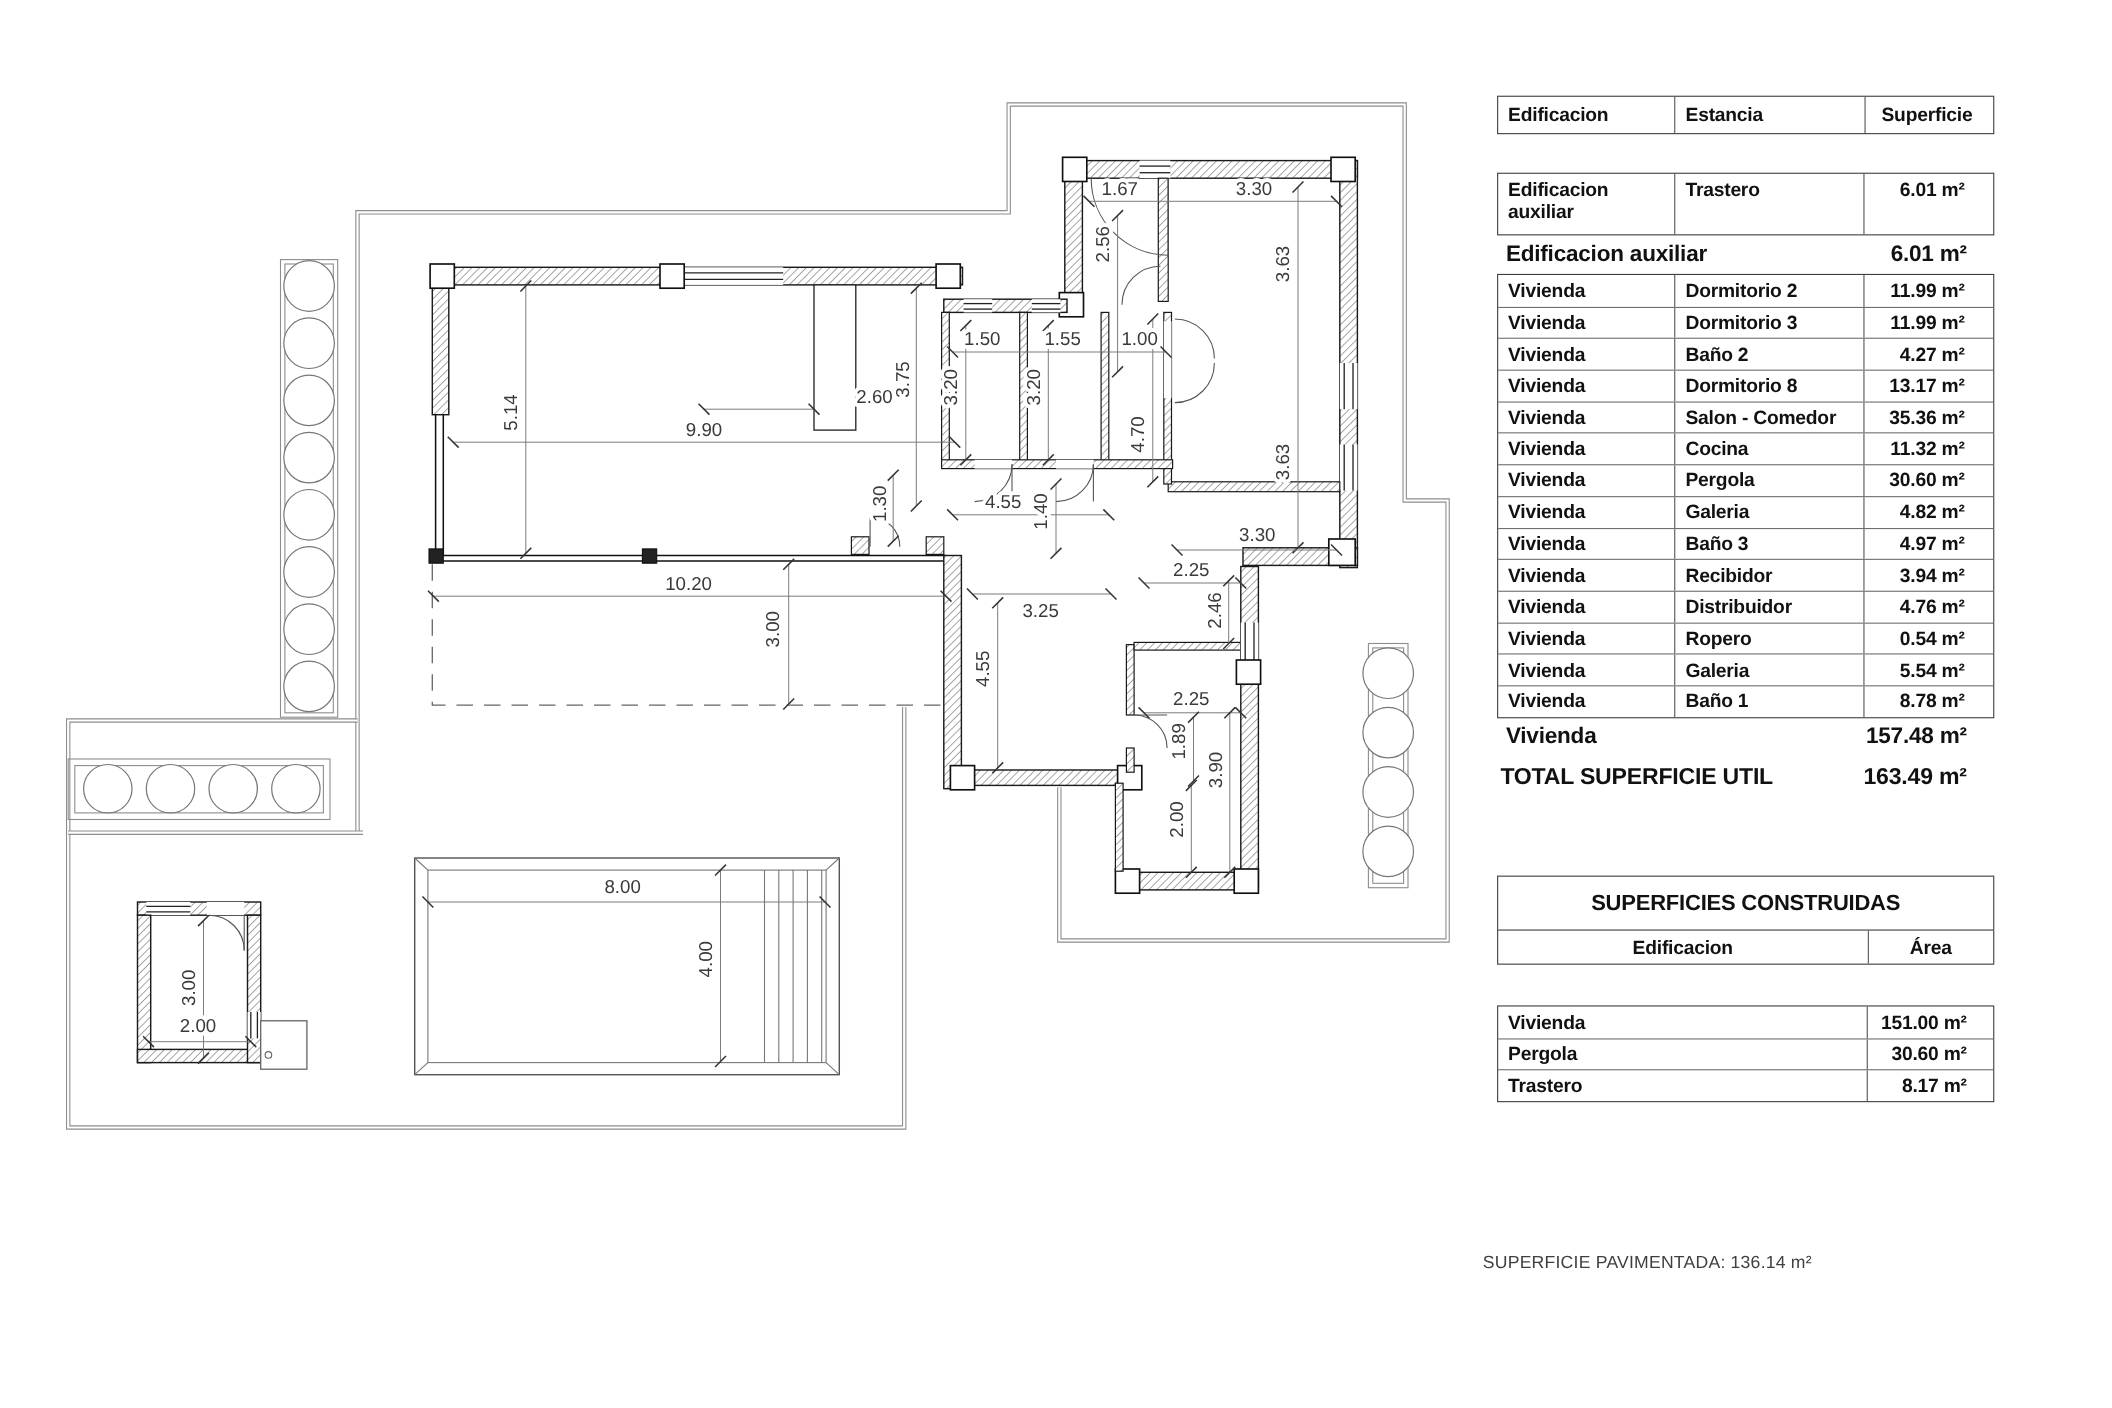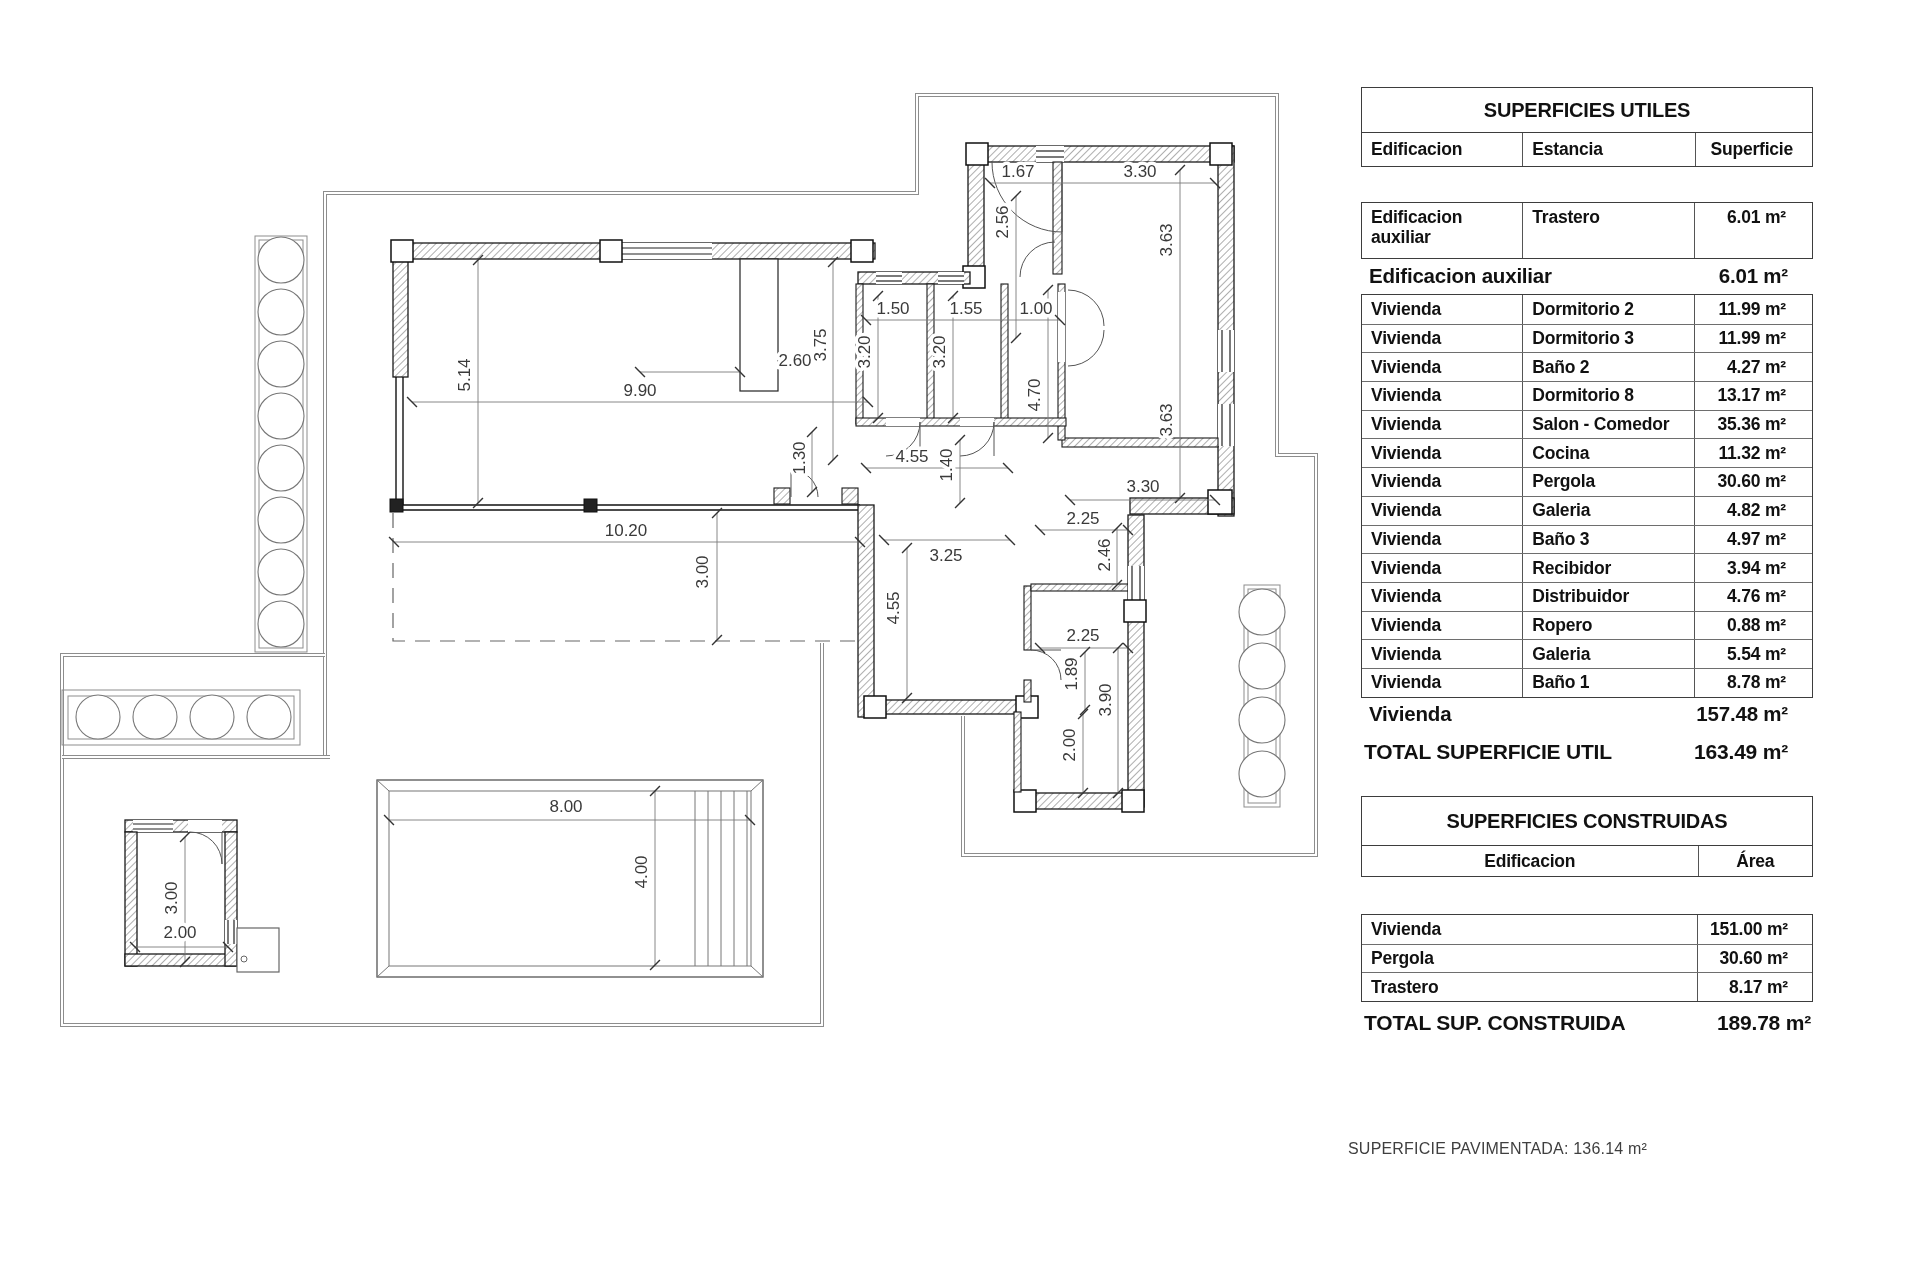--- a/index.html
+++ b/index.html
@@ -369,21 +369,20 @@
       <text class="dimlbl" text-anchor="middle" transform="translate(1075,745) rotate(-90)">2.00</text>
       <text class="dimlbl" text-anchor="middle" transform="translate(566,812) rotate(0)">8.00</text>
       <text class="dimlbl" text-anchor="middle" transform="translate(647,872) rotate(-90)">4.00</text>
       <text class="dimlbl" text-anchor="middle" transform="translate(177,898) rotate(-90)">3.00</text>
       <text class="dimlbl" text-anchor="middle" transform="translate(180,938) rotate(0)">2.00</text>
     </g>
 </svg>
 
 <section class="tbl" id="t-utiles">
   <div class="box">
-    <div class="ttl">SUPERFICIES UTILES</div>
     <div class="hrow">
       <span class="c1">Edificacion</span>
       <span class="c2">Estancia</span>
       <span class="c3 c3h">Superficie</span>
     </div>
   </div>
 
   <div class="box detail">
     <div class="drow">
       <span class="c1">Edificacion auxiliar</span>
@@ -449,21 +448,21 @@
         <span class="c3">3.94 m²</span>
       </div>
       <div class="trow">
         <span class="c1">Vivienda</span>
         <span class="c2">Distribuidor</span>
         <span class="c3">4.76 m²</span>
       </div>
       <div class="trow">
         <span class="c1">Vivienda</span>
         <span class="c2">Ropero</span>
-        <span class="c3">0.88 m²</span>
+        <span class="c3">0.54 m²</span>
       </div>
       <div class="trow">
         <span class="c1">Vivienda</span>
         <span class="c2">Galeria</span>
         <span class="c3">5.54 m²</span>
       </div>
       <div class="trow">
         <span class="c1">Vivienda</span>
         <span class="c2">Baño 1</span>
         <span class="c3">8.78 m²</span>
@@ -498,19 +497,15 @@
       <div class="crow">
         <span class="d1">Pergola</span>
         <span class="d2">30.60 m²</span>
       </div>
       <div class="crow">
         <span class="d1">Trastero</span>
         <span class="d2">8.17 m²</span>
       </div>
     </div>
 
-  <div class="totline2">
-    <span>TOTAL SUP. CONSTRUIDA</span>
-    <span class="val">189.78 m²</span>
-  </div>
 </section>
 
 <div id="footnote">SUPERFICIE PAVIMENTADA: 136.14 m²</div>
 
 </body></html>

